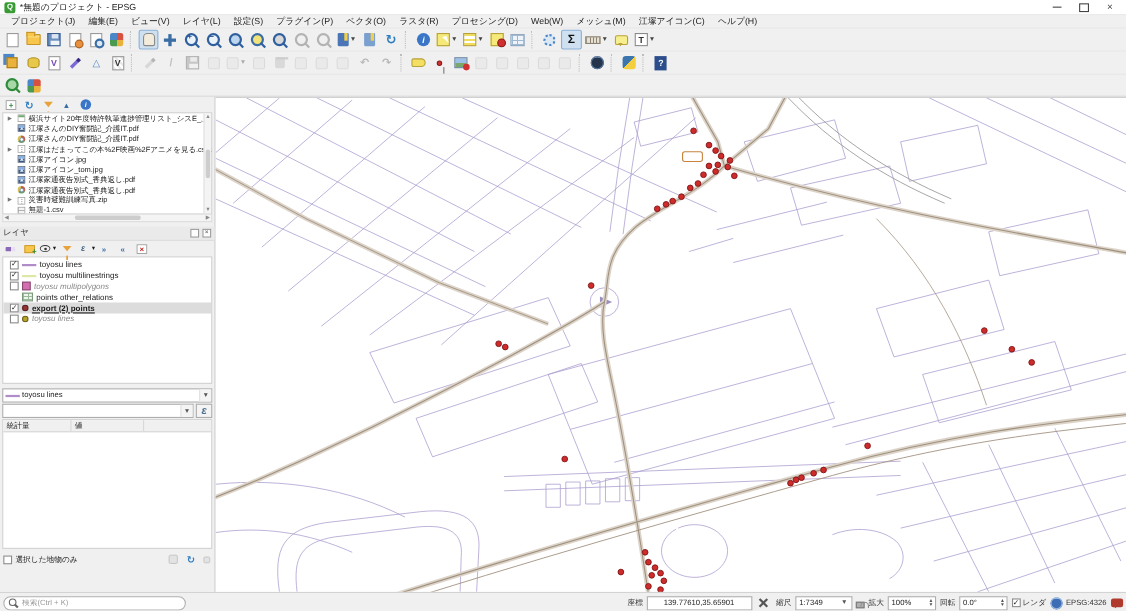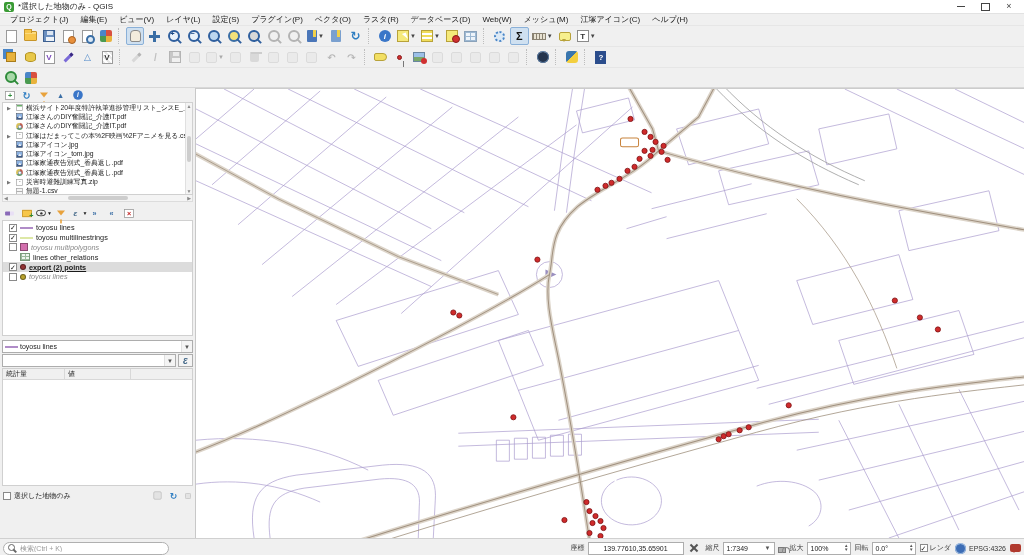--- a/index.html
+++ b/index.html
@@ -173,38 +173,38 @@
   .mini-mag{width:9px;height:9px;position:relative;flex:none}
   .mini-mag::before{content:"";position:absolute;top:0;left:0;width:5px;height:5px;border:1.5px solid #666;border-radius:50%}
   .mini-mag::after{content:"";position:absolute;width:4px;height:1.5px;background:#666;transform:rotate(45deg);bottom:1px;right:0}
   .statchk{display:flex;align-items:center;gap:2px}
 </style>
 </head>
 <body>
 
 <div id="titlebar">
   <span id="qgis-logo">Q</span>
-  <span>*選択した地物のみ - QGIS</span>
+  <span>*無題のプロジェクト - EPSG</span>
   <span id="win-btns">
     <span class="wbtn min"></span>
     <span class="wbtn max"></span>
     <span class="wbtn">×</span>
   </span>
 </div>
 
 <div id="menubar">
     <div class="menu-item">プロジェクト(J)</div>
     <div class="menu-item">編集(E)</div>
     <div class="menu-item">ビュー(V)</div>
     <div class="menu-item">レイヤ(L)</div>
     <div class="menu-item">設定(S)</div>
     <div class="menu-item">プラグイン(P)</div>
     <div class="menu-item">ベクタ(O)</div>
     <div class="menu-item">ラスタ(R)</div>
-    <div class="menu-item">データベース(D)</div>
+    <div class="menu-item">プロセシング(D)</div>
     <div class="menu-item">Web(W)</div>
     <div class="menu-item">メッシュ(M)</div>
     <div class="menu-item">江塚アイコン(C)</div>
     <div class="menu-item">ヘルプ(H)</div>
   </div>
 <div id="toolbar1" class="toolbar">
     <span class="tb">
       <span class="ic ic-page"></span>
     </span>
     <span class="tb">
@@ -486,20 +486,27 @@
         </div>
       </div>
       <div class="hscroll">
         <span>◀</span>
           <span class="hthumb"></span>
           <span>▶</span>
       </div>
     </div>
 
     <div style="margin-top:4px">
+      <div class="panel-header">
+        <span>レイヤ</span>
+        <span class="ph-btns">
+          <span class="ph-btn"></span>
+          <span class="ph-btn">×</span>
+        </span>
+      </div>
       <div class="panel-tools" id="layers-tools">
           <span class="pt">
             <span class="ic ic-brush"></span>
           </span>
           <span class="pt">
             <span class="ic ic-folderplus"></span>
           </span>
           <span class="pt">
             <span class="ic ic-eye"></span>
             <span class="dd" style="font-size: 5px;">▼</span>
@@ -533,21 +540,21 @@
             <span class="llabel">toyosu multilinestrings</span>
           </div>
           <div class="lrow muted">
             <span class="cb"></span>
             <span class="sym-fill" style="background: rgb(211, 111, 174);"></span>
             <span class="llabel">toyosu multipolygons</span>
           </div>
           <div class="lrow">
             <span style="width: 8px; flex: 0 0 auto;"></span>
             <span class="sym-table"></span>
-            <span class="llabel">lines other_relations</span>
+            <span class="llabel">points other_relations</span>
           </div>
           <div class="lrow selected">
             <span class="cb">✓</span>
             <span class="sym-point" style="background: rgb(148, 51, 51);"></span>
             <span class="llabel">export (2) points</span>
           </div>
           <div class="lrow muted">
             <span class="cb"></span>
             <span class="sym-point" style="background: rgb(184, 162, 44);"></span>
             <span class="llabel">toyosu lines</span>

